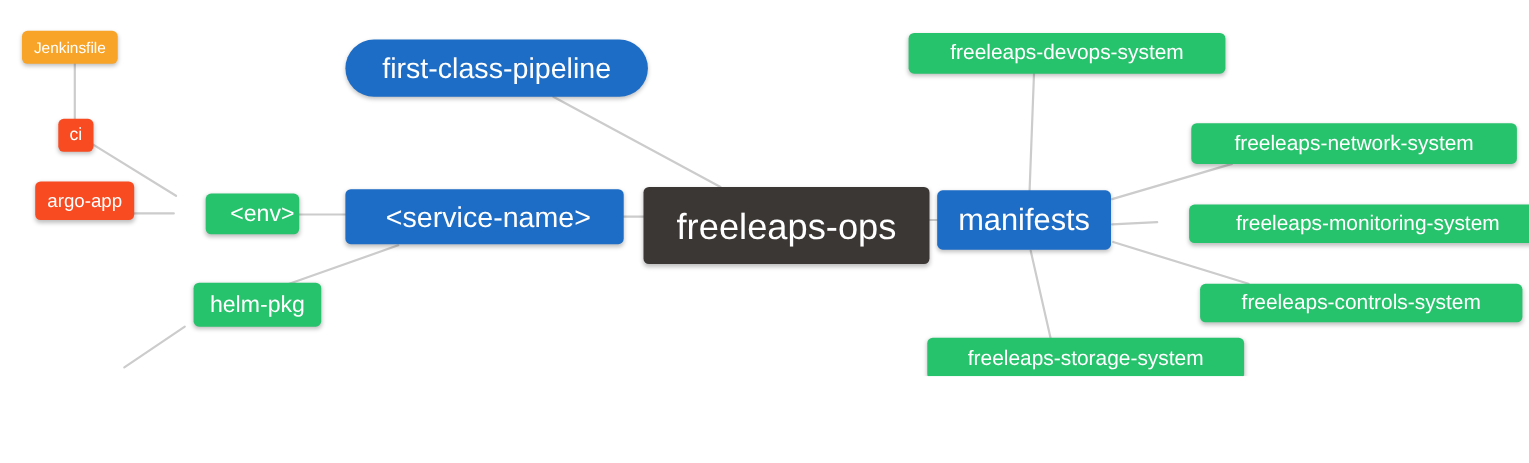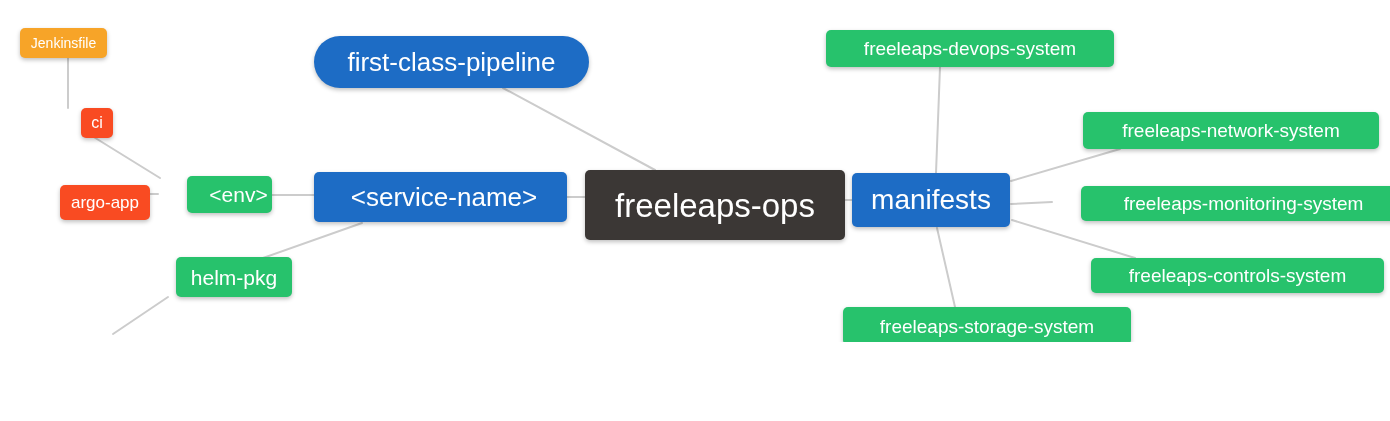--- a/index.html
+++ b/index.html
@@ -37,21 +37,21 @@
     box-shadow: 0 2px 4px rgba(0,0,0,0.25);
     white-space: nowrap;
     cursor: pointer;
     user-select: none;
     line-height: 1;
     padding: 0 4px;
   }
   .node-dark   { background: var(--dark,   #3b3735); }
   .node-blue   { background: var(--blue,   #1d6cc5); }
   .node-green  { background: var(--green,  #27c26c); margin-left: 29px; }
-  .node-red    { background: var(--red,    #f94b22); margin-left: 28px; }
+  .node-red    { background: var(--red,    #f94b22); }
   .node-orange { background: var(--orange, #f7a428); }
 </style>
 </head>
 <body>
 
 <div class="canvas">
 
   <svg class="edges" width="1390" height="421" viewBox="0 0 1390 421">
     <line x1="68" y1="58" x2="68" y2="108"></line>
     <line x1="84" y1="131" x2="160" y2="178"></line>
@@ -66,21 +66,21 @@
     <line x1="1011" y1="181" x2="1120" y2="149"></line>
     <line x1="1011" y1="204" x2="1052" y2="202"></line>
     <line x1="1012" y1="220" x2="1135" y2="258"></line>
     <line x1="937" y1="228" x2="955" y2="307"></line>
   </svg>
 
   <div class="node node-orange" style="left:20px;  top:28px;  width:87px;  height:30px; font-size:14px;">Jenkinsfile</div>
 
   <div class="node node-red" style="left:53px;  top:108px; width:32px;  height:30px; font-size:16px;">ci</div>
 
-  <div class="node node-red" style="left:32px;  top:185px; width:90px;  height:35px; font-size:17px;">argo-app</div>
+  <div class="node node-red" style="left:32px;  top:165px; width:90px;  height:35px; font-size:17px;">argo-app</div>
 
   <div class="node node-green" style="left:158px; top:176px; width:85px;  height:37px; font-size:21px;padding-left:22px;">&lt;env&gt;</div>
 
   <div class="node node-green" style="left:147px; top:257px; width:116px; height:40px; font-size:21px;">helm-pkg</div>
 
 
   <div class="node node-blue" style="left:314px; top:36px;  width:275px; height:52px; font-size:26px;border-radius:26px;">first-class-pipeline</div>
 
   <div class="node node-blue" style="left:314px; top:172px; width:253px; height:50px; font-size:26px;padding-left:11px;">&lt;service-name&gt;</div>
 

